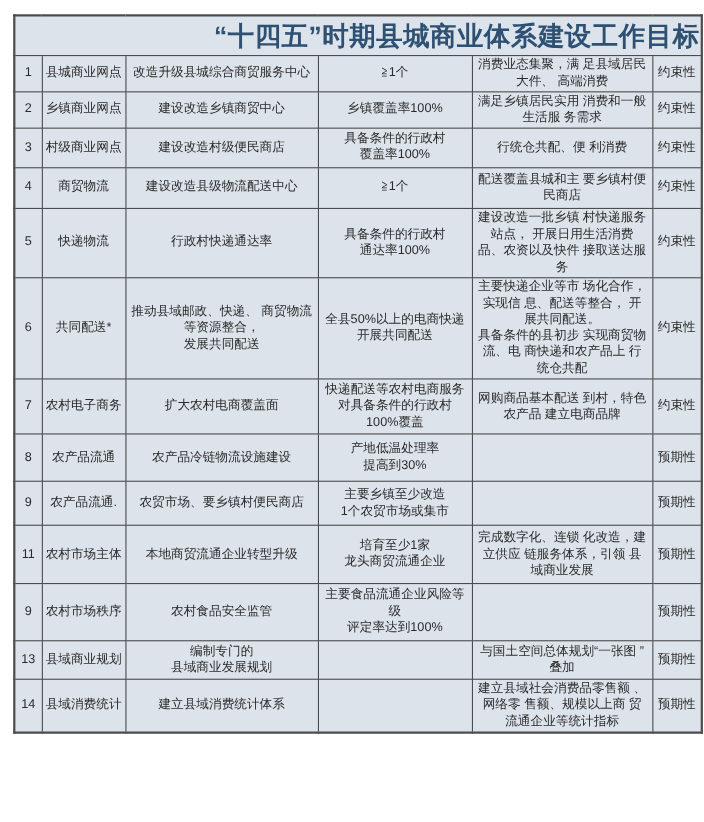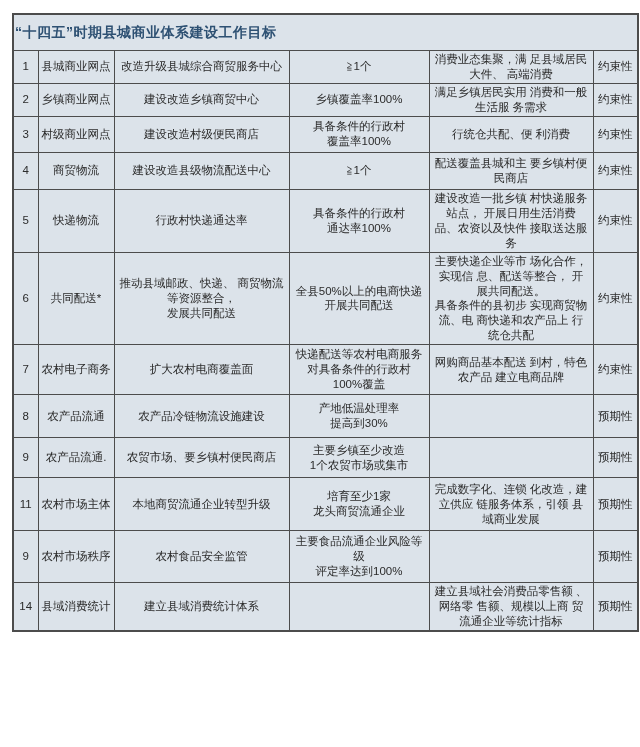--- a/index.html
+++ b/index.html
@@ -19,24 +19,24 @@
     width: 618px;
     background: #dce3ea;
     border: 2px solid #4c4c4c;
   }
   th, td {
     border: 1px solid #4c4c4c;
     overflow: hidden;
   }
   th.title-cell {
     height: 33px;
-    font-size: 14px;
+    font-size: 24px;
     font-weight: bold;
     color: #2e5173;
-    text-align: left;
+    text-align: right;
     letter-spacing: 0.5px;
   }
   tr.header-row th {
     height: 40px;
     font-size: 13px;
     font-weight: bold;
     color: #2a3440;
     text-align: center;
     line-height: 1.25;
     padding: 2px 1px;
@@ -183,20 +183,29 @@
         <tr>
     <td class="cell-no">9</td>
     <td class="cell-type">农村市场秩序</td>
     <td class="cell-work">农村食品安全监管</td>
     <td class="cell-quantity">主要食品流通企业风险等级
 评定率达到100%</td>
     <td class="cell-func"></td>
     <td class="cell-attr">预期性</td>
   </tr>
         <tr>
+    <td class="cell-no">13</td>
+    <td class="cell-type">县域商业规划</td>
+    <td class="cell-work">编制专门的
+县域商业发展规划</td>
+    <td class="cell-quantity"></td>
+    <td class="cell-func">与国土空间总体规划“一张图 ”叠加</td>
+    <td class="cell-attr">预期性</td>
+  </tr>
+        <tr>
     <td class="cell-no">14</td>
     <td class="cell-type">县域消费统计</td>
     <td class="cell-work">建立县域消费统计体系</td>
     <td class="cell-quantity"></td>
     <td class="cell-func">建立县域社会消费品零售额 、网络零 售额、规模以上商 贸流通企业等统计指标</td>
     <td class="cell-attr">预期性</td>
   </tr>
       </tbody>
   </table>
 </div>

